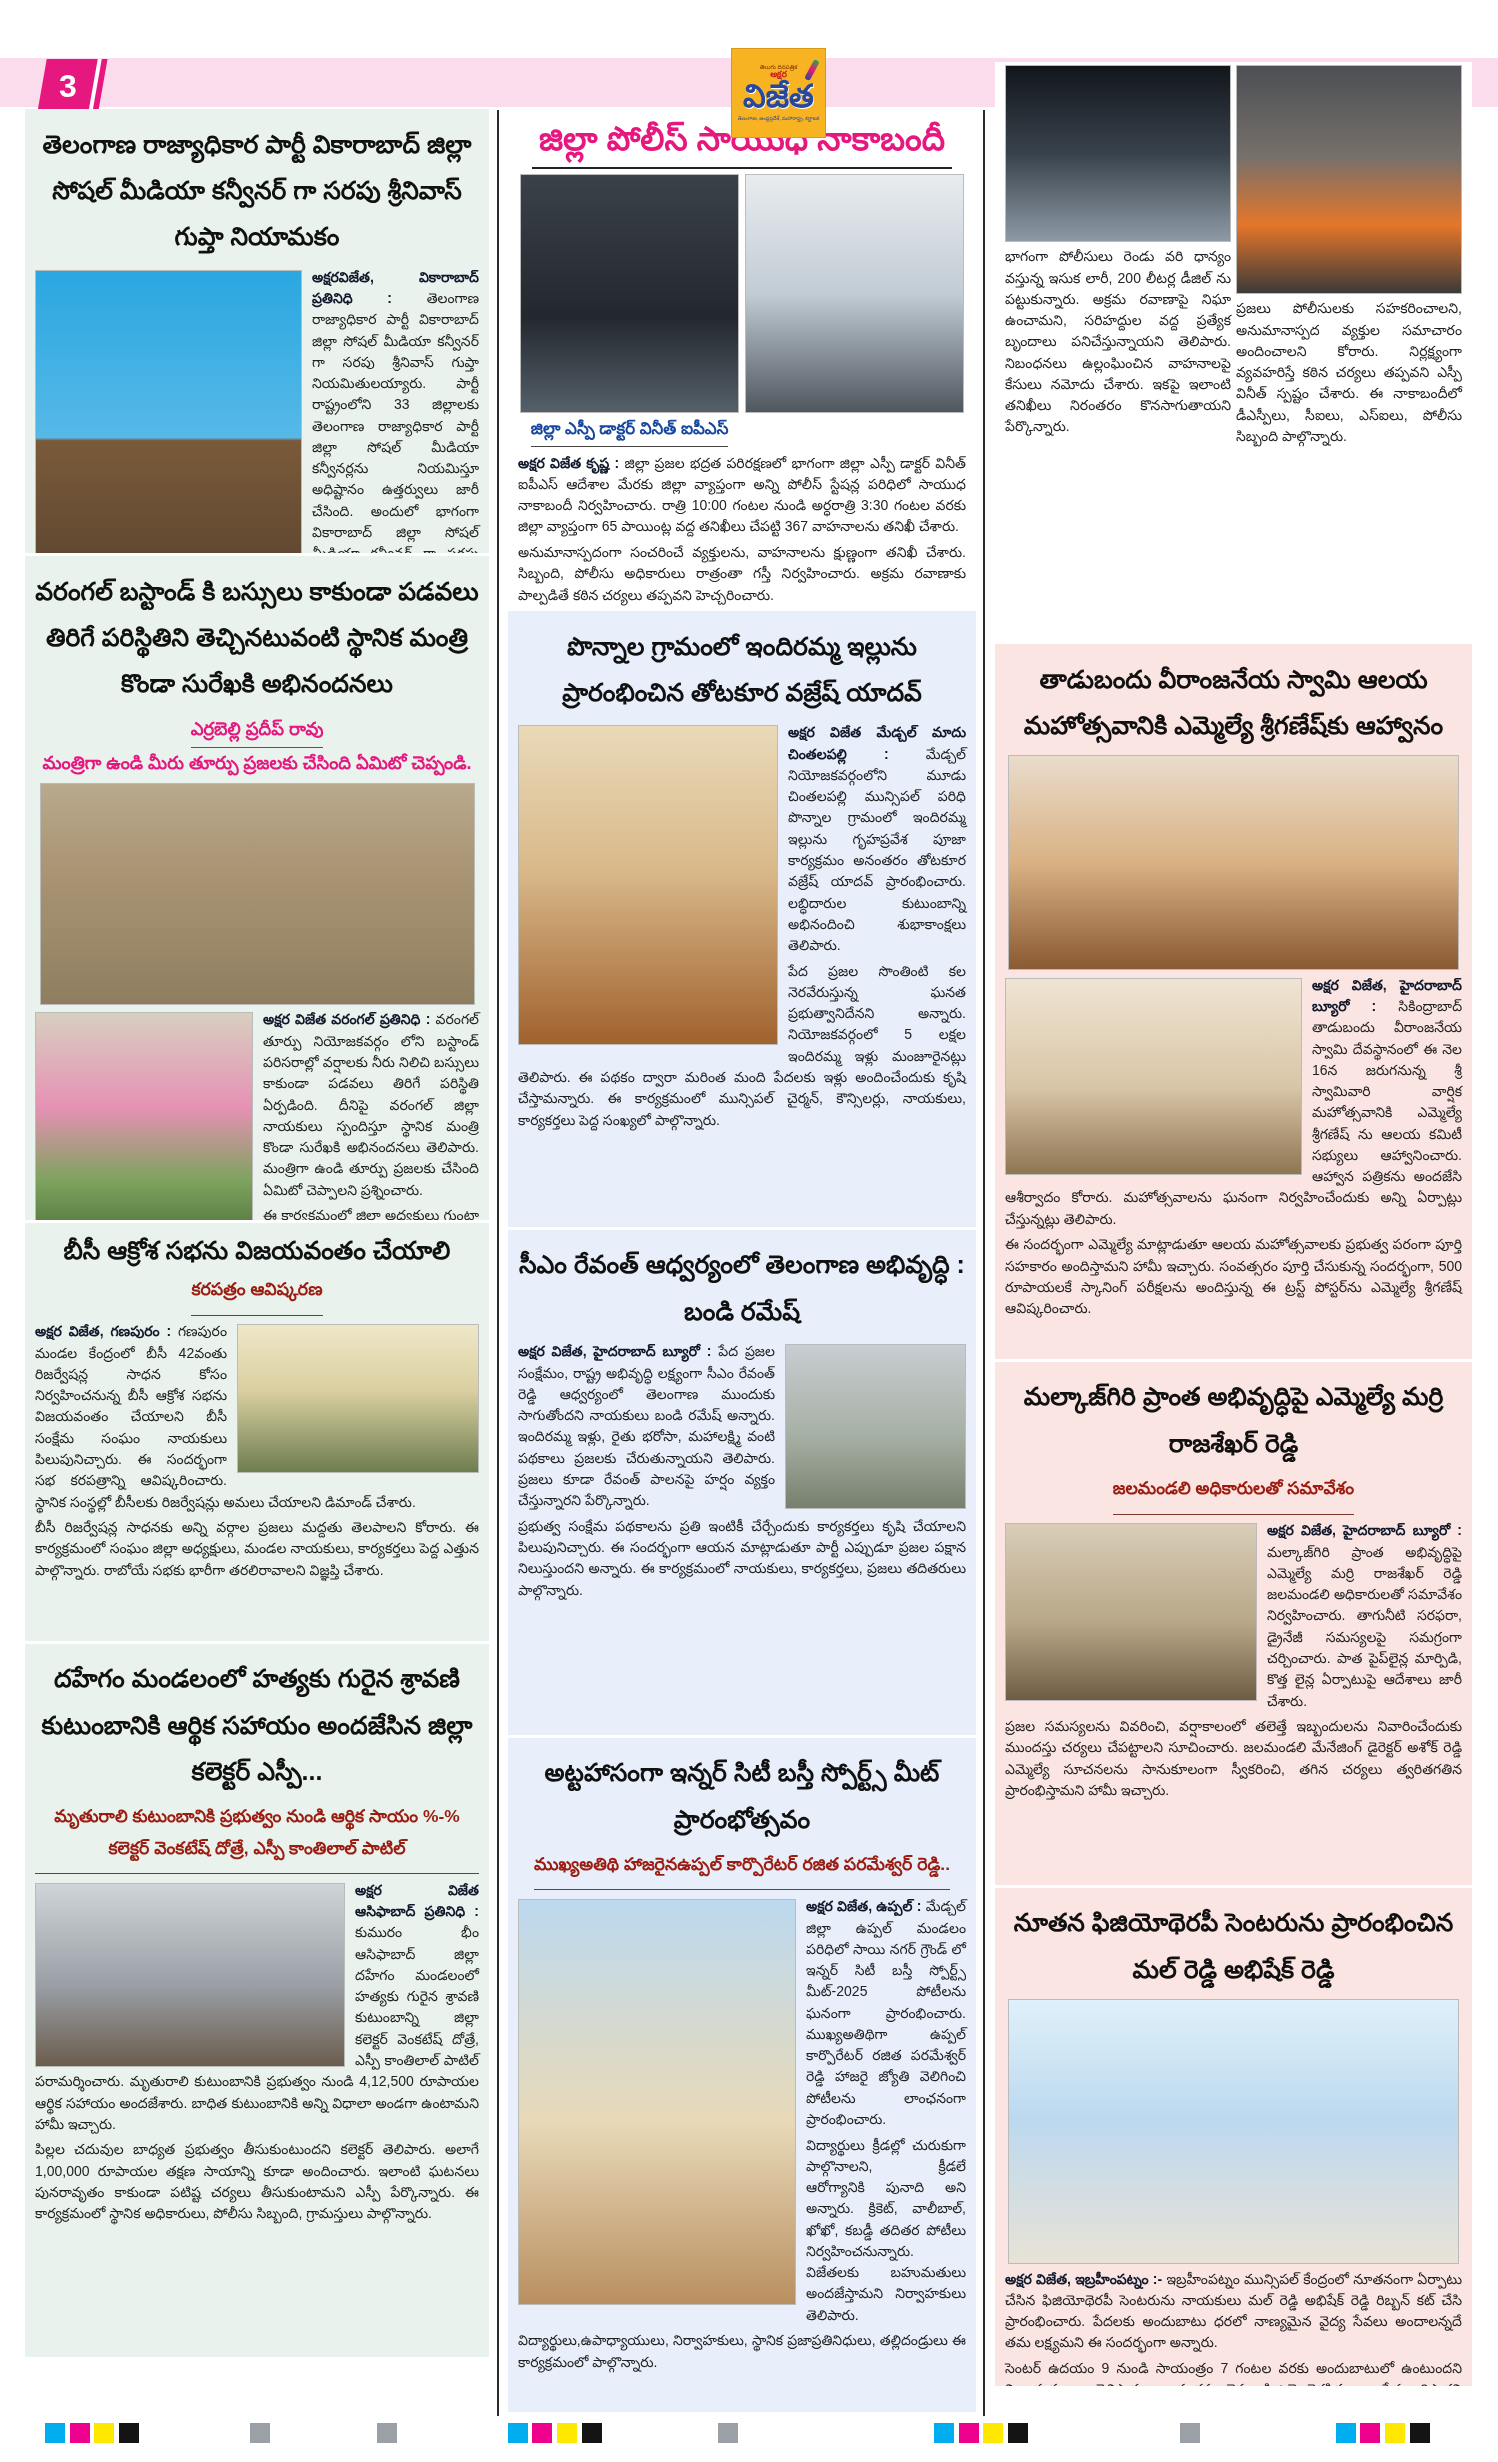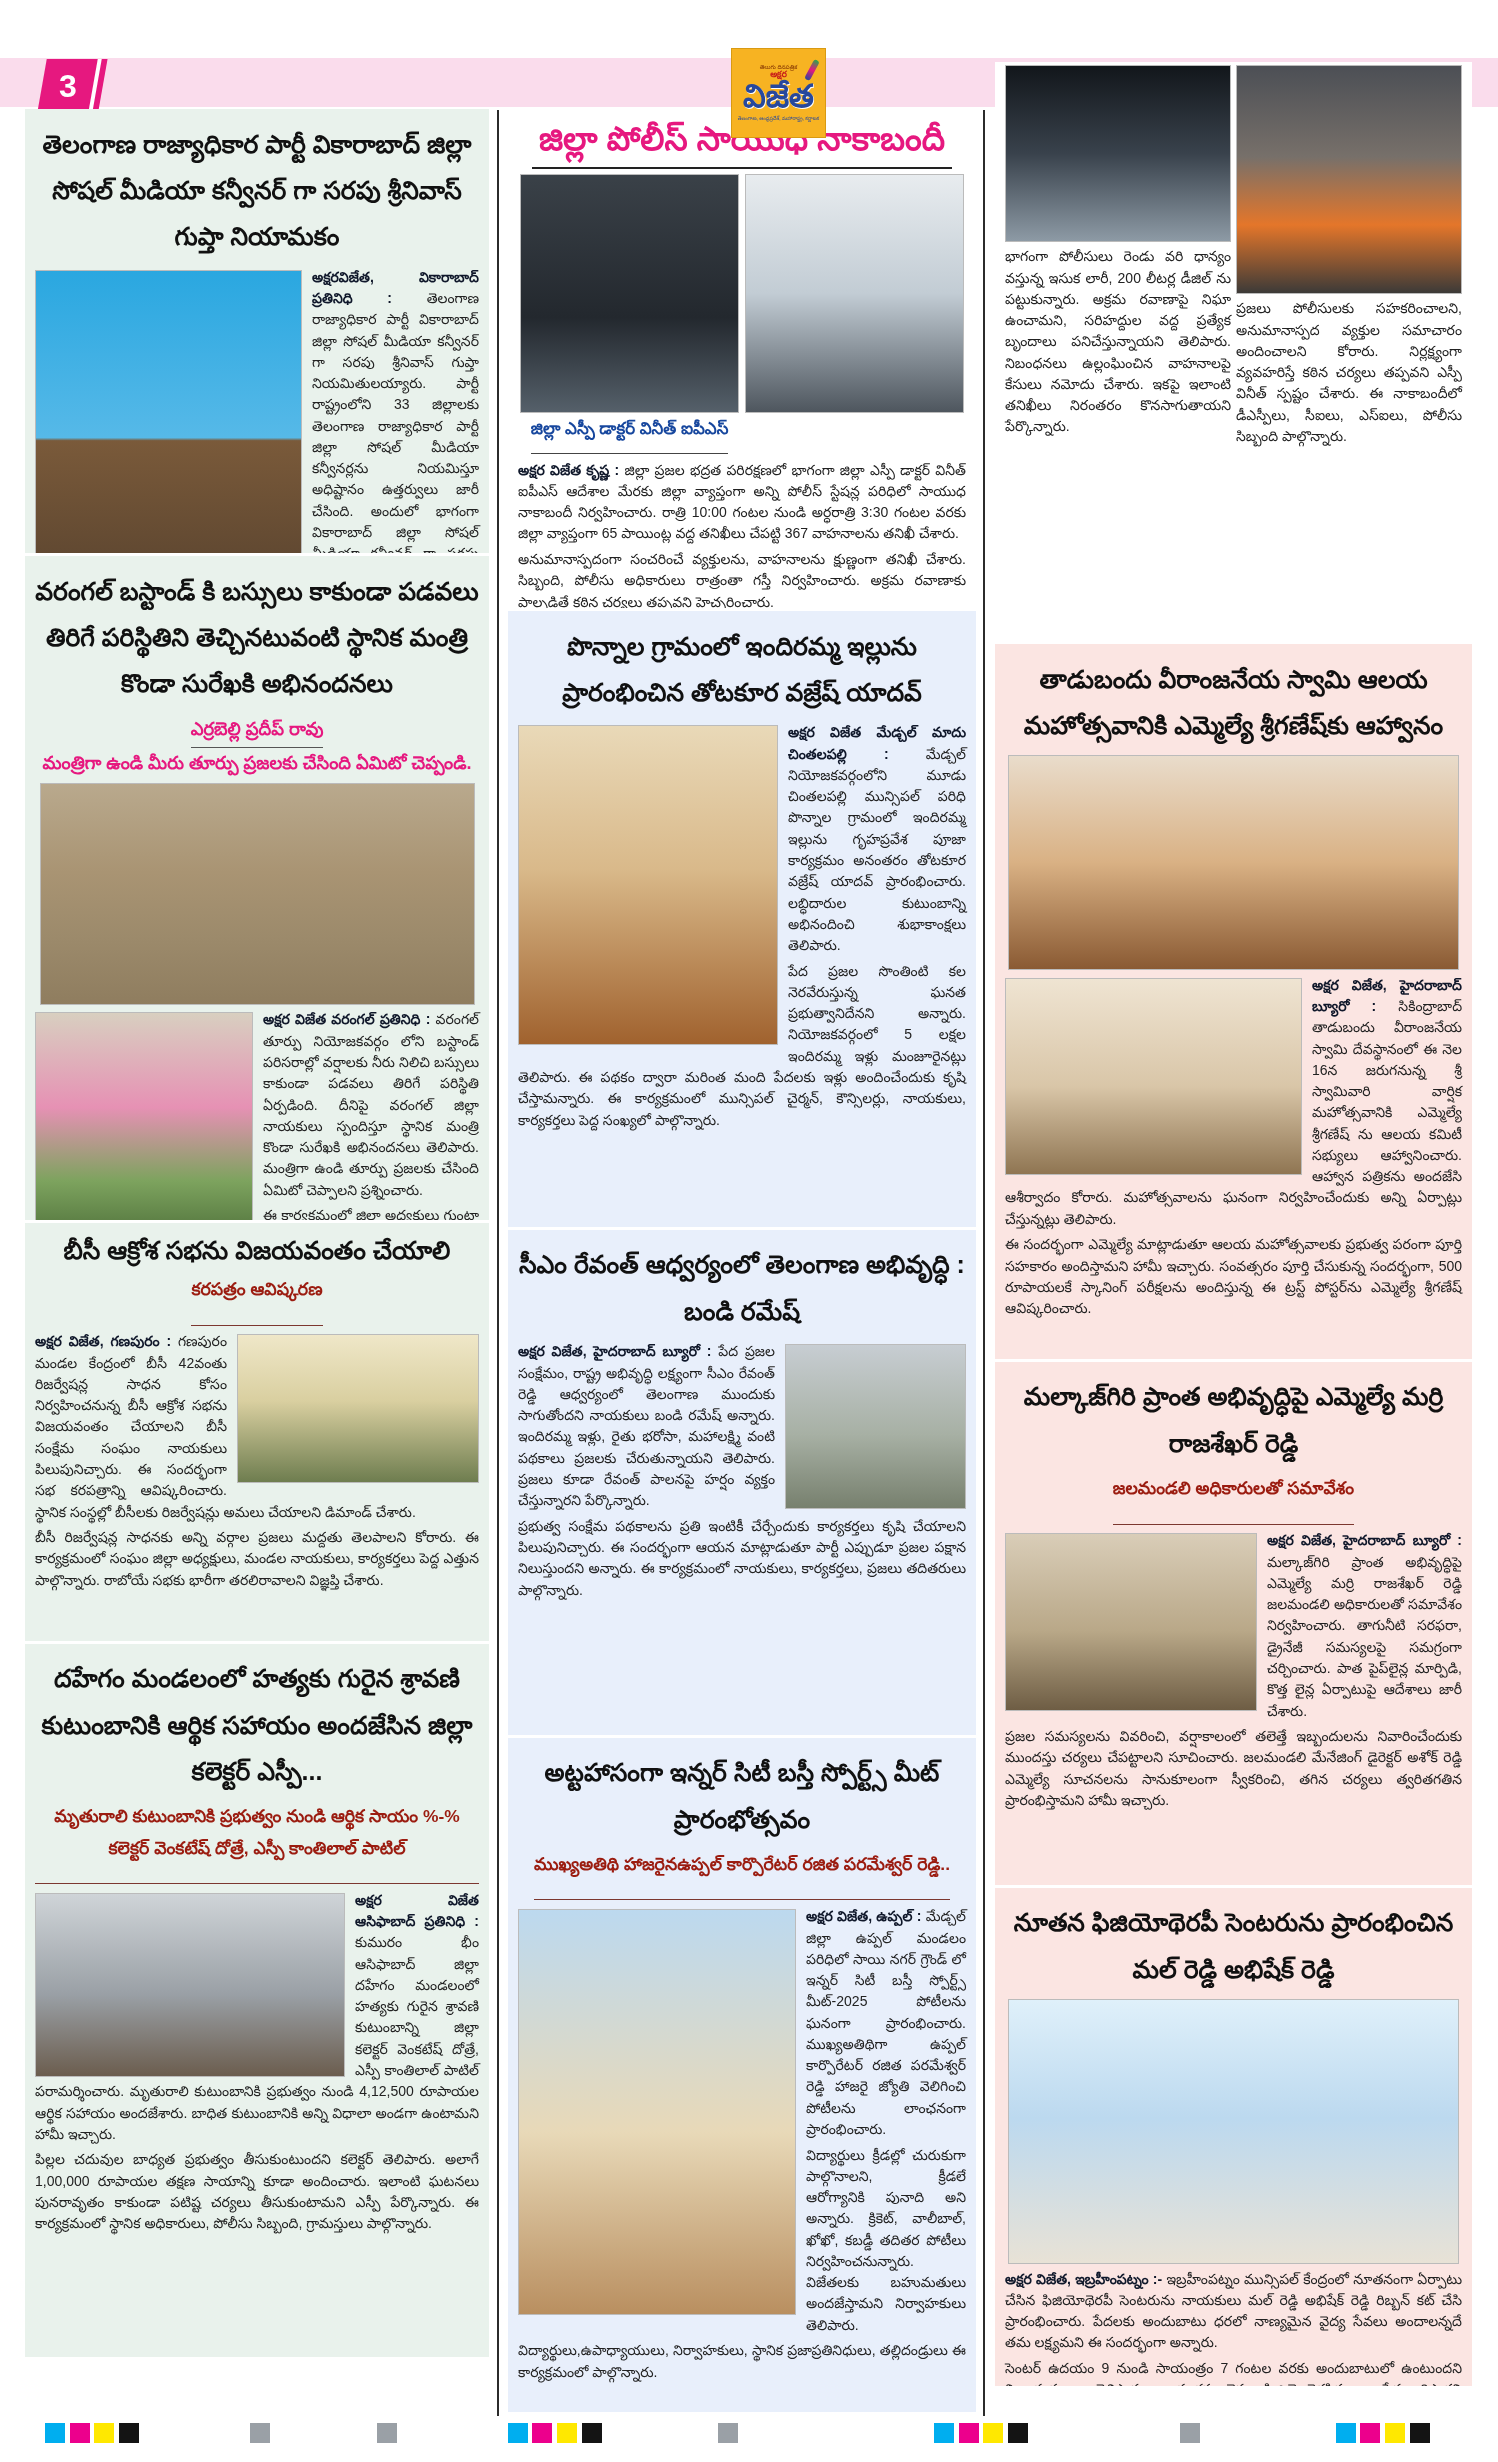--- a/index.html
+++ b/index.html
@@ -45,31 +45,31 @@
 
   .headline{font-weight:bold;color:#111;text-align:center;line-height:1.85;margin:4.4px 0 7.3px;}
   .h-l{font-size:25px;}
   .h-m{font-size:25px;}
   .h-accent{color:#e6187f;font-size:33px;line-height:1.2;margin:2.9px 0 1.5px;}
   .h-accent .ul{display:inline-block;border-bottom:2.2px solid #222;padding:0 7.3px 8.7px;}
 
   .subhead-pink{color:#e6187f;font-size:18px;font-weight:bold;text-align:center;line-height:1.7;}
   .subhead-pink .ul{display:inline-block;border-bottom:1.5px solid #555;padding-bottom:2.9px;}
   .subhead-red{color:#9b1c10;font-size:17.4px;font-weight:bold;text-align:center;line-height:1.8;margin:1.5px 0 5.8px;}
-  .subhead-red .ul{display:inline-block;border-bottom:1.5px solid #7c372f;padding-bottom:19px;}
+  .subhead-red .ul{display:inline-block;border-bottom:1.5px solid #7c372f;padding-bottom:9px;}
 
   .body{font-size:14px;line-height:1.52;text-align:justify;margin:4.4px 0;color:#222;}
   .byline{color:#0f172a;font-weight:bold;}
 
   .photo{position:relative;border:0.7px solid #bbb;box-sizing:border-box;}
   .photo.fl{float:left;margin:2.9px 10px 4.4px 0;}
   .photo.fr{float:right;margin:2.9px 0 4.4px 10px;}
   .photo.cen{margin:4.4px auto;display:block;}
   .caption{color:#17479e;font-size:16.7px;font-weight:bold;text-align:center;margin:5.8px 0 1.5px;}
-  .caption .ul{display:inline-block;border-bottom:1.5px solid #444;padding-bottom:11px;}
+  .caption .ul{display:inline-block;border-bottom:1.5px solid #444;padding-bottom:4px;}
 
   
   .ph-portrait{background:linear-gradient(180deg,#2aa7e0 0%,#56b9e8 55%,#7a5a3a 56%,#5d4630 100%);}
   .ph-flood{background:linear-gradient(180deg,#b9a98d 0%,#a99473 40%,#9c8a6b 70%,#8f7d5f 100%);}
   .ph-rally{background:linear-gradient(180deg,#d8cfc0 0%,#e691b4 45%,#7da35e 80%,#5c7f45 100%);}
   .ph-group{background:linear-gradient(180deg,#efe7c8 0%,#d9cfa0 45%,#6e7d4f 100%);}
   .ph-office{background:linear-gradient(180deg,#cfd4d8 0%,#9aa0a6 55%,#6b5d4e 100%);}
   .ph-night1{background:linear-gradient(180deg,#3a4148 0%,#23282e 60%,#55606a 100%);}
   .ph-night2{background:linear-gradient(180deg,#12161b 0%,#39424c 50%,#8d9aa5 100%);}
   .ph-dog{background:linear-gradient(180deg,#e8ecef 0%,#c2ccd4 50%,#4e565e 100%);}

